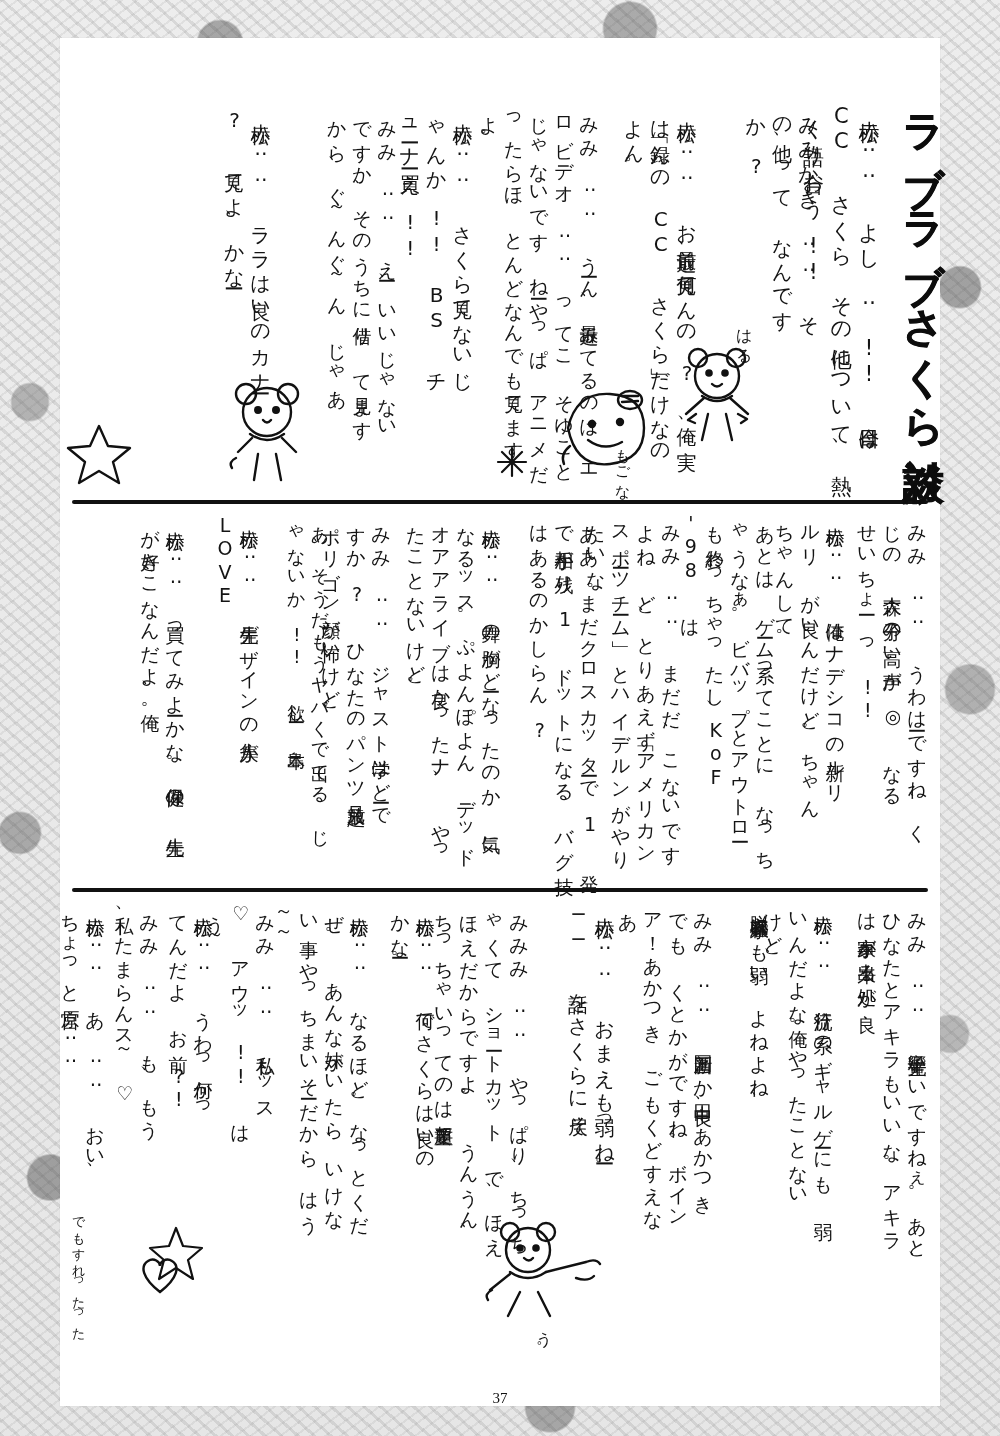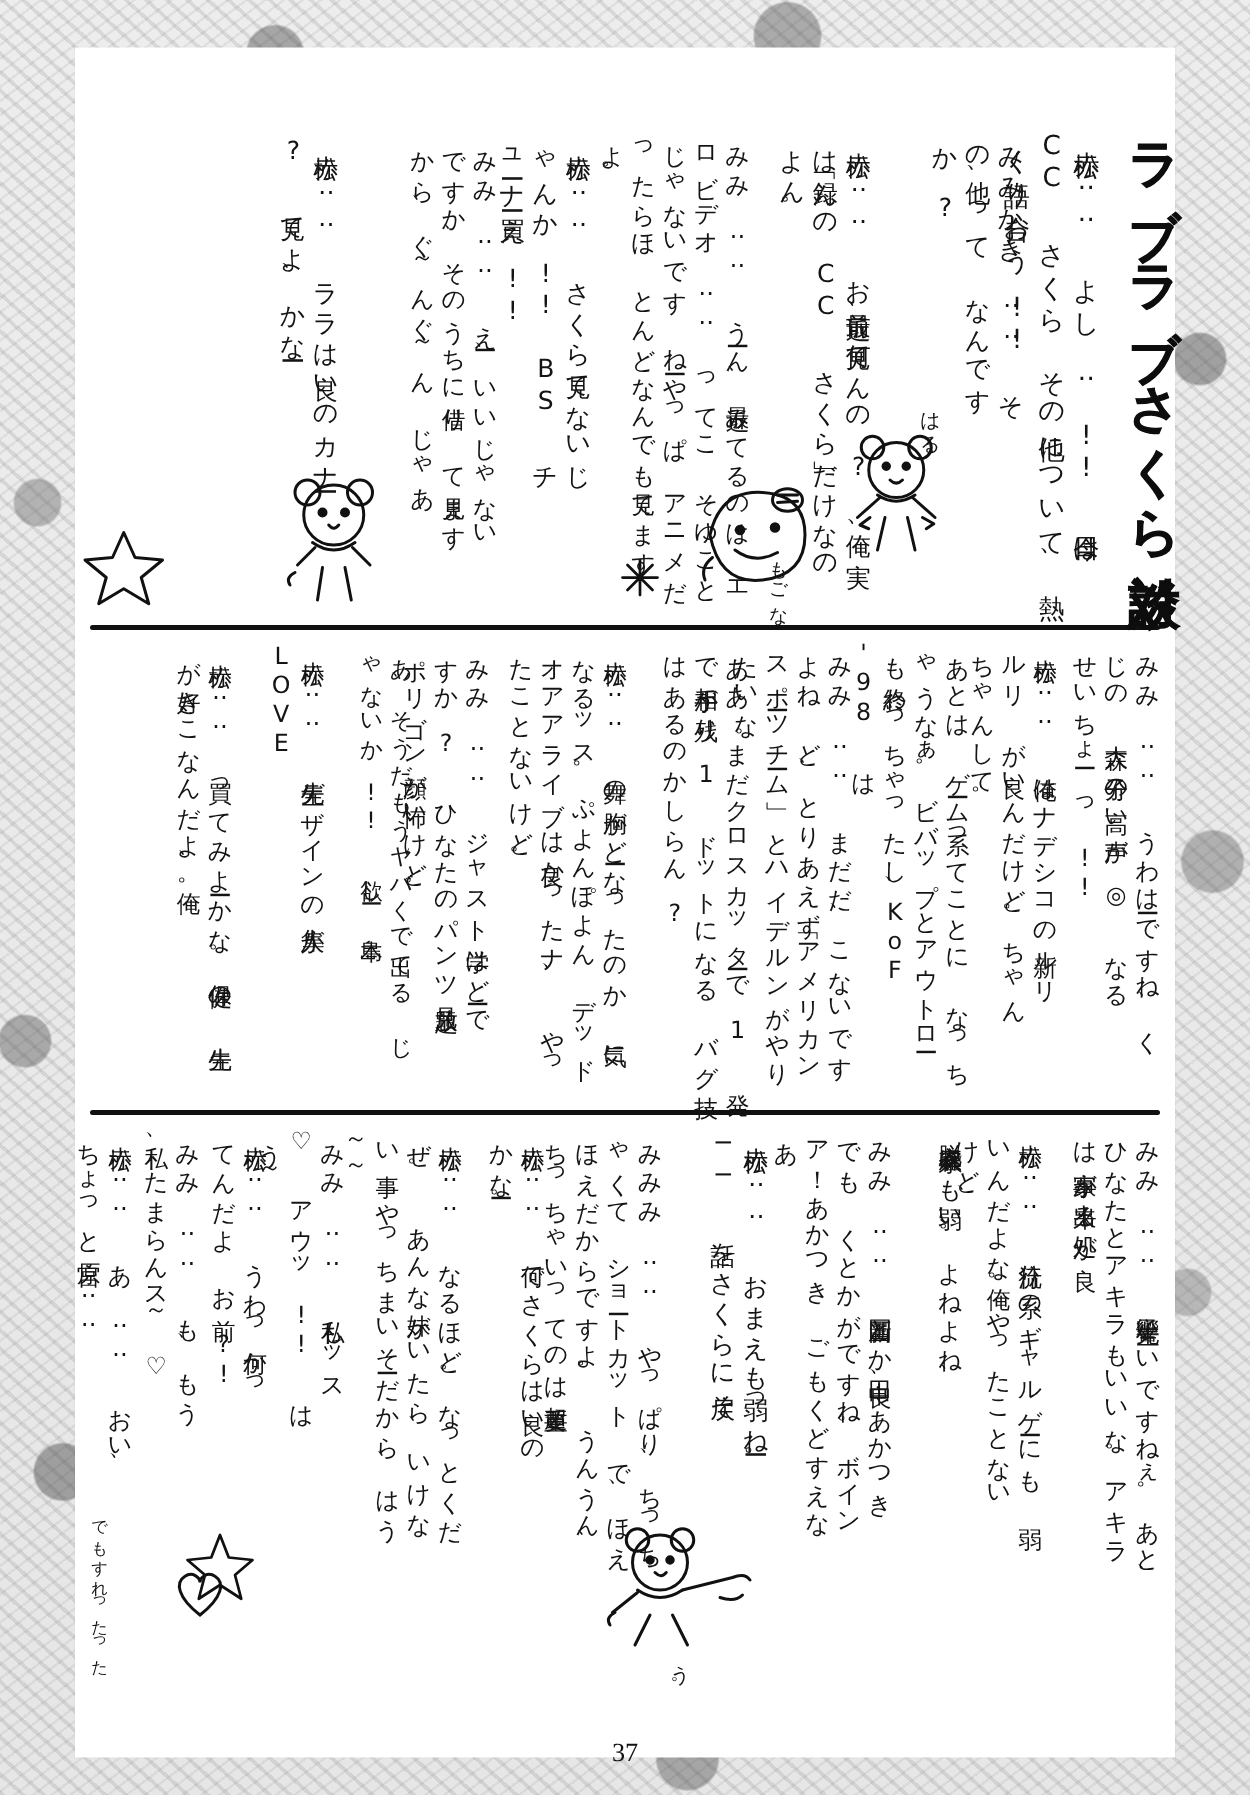--- a/index.html
+++ b/index.html
@@ -88,21 +88,21 @@
     color: #0d0d0d;
     -webkit-text-stroke: 0.8px #0d0d0d;
   }
 
   
   .pageno {
     position: absolute;
     left: 0; right: 0;
     top: 1390px;
     text-align: center;
-    font-size: 21px;
+    font-size: 15px;
     color: #111;
     font-family: "Liberation Serif", serif;
   }
 
   
   .doodle { position: absolute; }
   .doodle svg { display: block; }
 </style>
 </head>
 <body>

